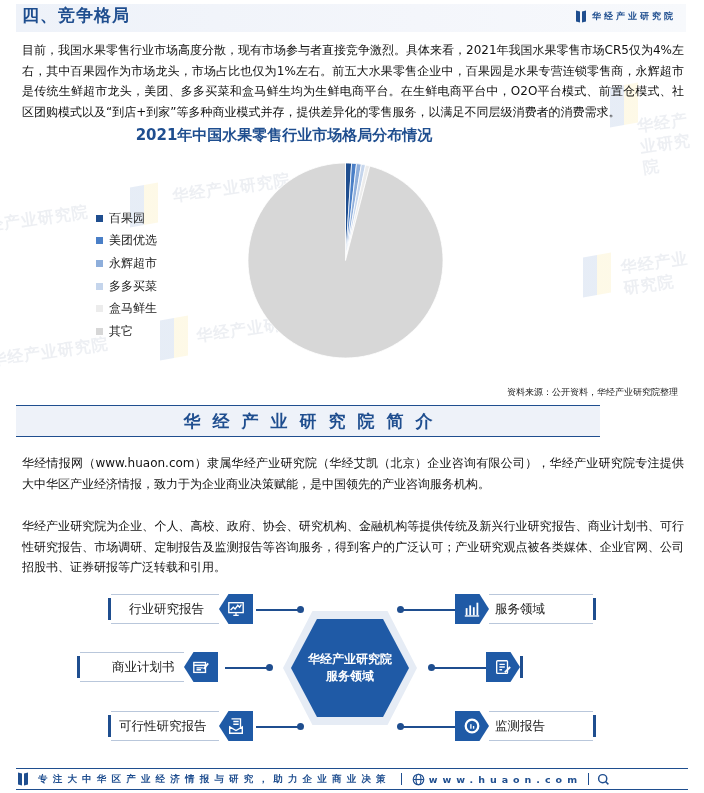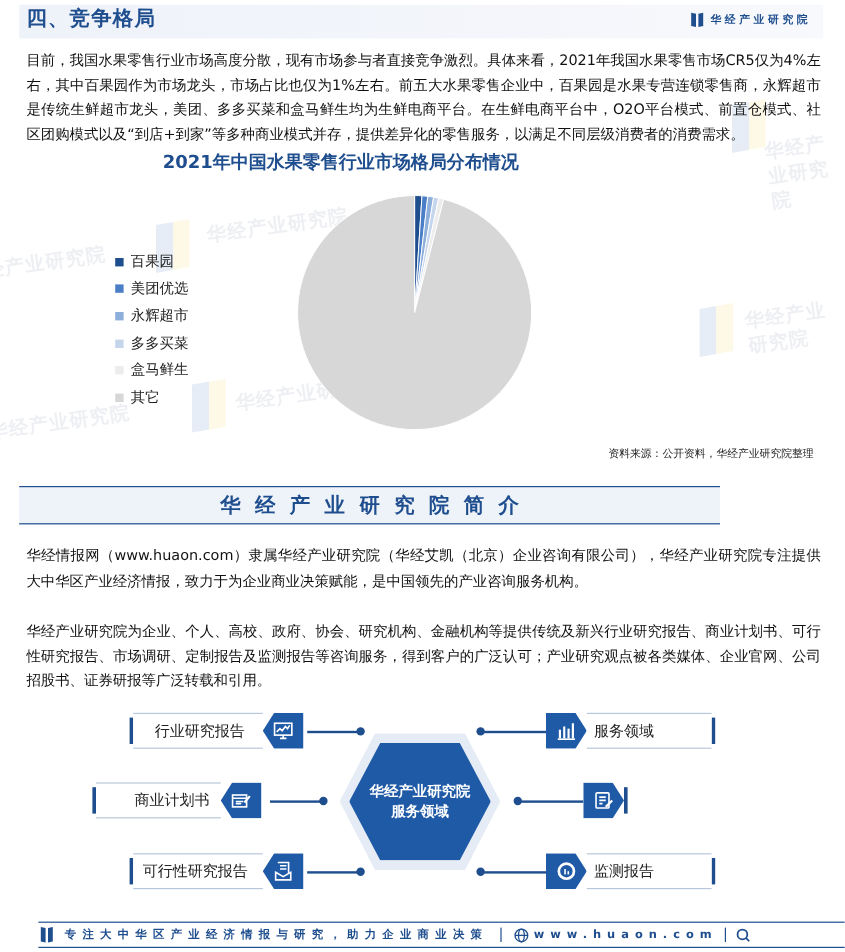--- a/index.html
+++ b/index.html
@@ -20,21 +20,21 @@
   .para { position: absolute; left: 22px; width: 662px; font-size: 12px; line-height: 20.5px; color: #111; text-align: justify; }
   .para-intro { top: 40px; }
 
   
   .chart-title { position: absolute; left: 0; width: 568px; top: 126px; text-align: center; font-size: 15px; font-weight: bold; color: #1f4e8f; padding-left: 0; }
   .chart-title span { position: relative; left: 0; }
   .legend { position: absolute; left: 96px; top: 207px; text-align: center; }
   .legend-item { display: flex; align-items: center; height: 22.6px; font-size: 12px; color: #222; }
   .legend-swatch { width: 7px; height: 7px; margin-right: 6px; }
   .pie { position: absolute; left: 247px; top: 162px; width: 197px; height: 197px; }
-  .source { position: absolute; right: 26px; top: 372px; font-size: 9px; color: #222; }
+  .source { position: absolute; right: 26px; top: 386px; font-size: 9px; color: #222; }
 
   
   .wm { position: absolute; font-size: 16px; font-weight: bold; color: #dfe3ea; opacity: 0.55; transform: rotate(-8deg); letter-spacing: 1px; }
   .wm-block { position: absolute; width: 28px; height: 40px; opacity: 0.35; transform: skewY(-10deg); }
 
   
   .intro-bar { position: absolute; left: 16px; top: 405px; width: 584px; height: 32px; background: #eef2f9; border-top: 1.5px solid #1f4e8f; border-bottom: 1.5px solid #1f4e8f; display: flex; align-items: center; justify-content: center; }
   .intro-title { font-size: 17px; font-weight: bold; color: #1f4e8f; letter-spacing: 12px; padding-left: 12px; }
 
   .para-about1 { top: 453px; }
@@ -48,21 +48,21 @@
   .svc-icon svg { width: 18px; height: 18px; }
   .svc-left .svc-icon { clip-path: polygon(28% 0, 100% 0, 100% 100%, 28% 100%, 0 50%); width: 34px; }
   .svc-right .svc-icon { clip-path: polygon(0 0, 72% 0, 100% 50%, 72% 100%, 0 100%); width: 34px; }
   .connector { position: absolute; height: 1.5px; background: #1f4e8f; }
   .dot { position: absolute; width: 7px; height: 7px; border-radius: 50%; background: #1f4e8f; }
 
   .hex-outer { position: absolute; left: 283px; top: 611px; width: 134px; height: 114px; background: #e6ecf5; clip-path: polygon(22% 0, 78% 0, 100% 50%, 78% 100%, 22% 100%, 0 50%); }
   .hex-inner { position: absolute; left: 291px; top: 619px; width: 118px; height: 98px; background: #1f5aa6; clip-path: polygon(22% 0, 78% 0, 100% 50%, 78% 100%, 22% 100%, 0 50%); display: flex; flex-direction: column; align-items: center; justify-content: center; color: #fff; font-size: 12px; font-weight: bold; line-height: 17px; text-align: center; }
 
   
-  .footer { position: absolute; left: 32px; top: 768px; width: 672px; height: 22px; border-top: 1.5px solid #1f4e8f; border-bottom: 1.5px solid #1f4e8f; display: flex; align-items: center; font-size: 9.5px; color: #1f4e8f; font-weight: bold; }
+  .footer { position: absolute; left: 16px; top: 768px; width: 672px; height: 22px; border-top: 1.5px solid #1f4e8f; border-bottom: 1.5px solid #1f4e8f; display: flex; align-items: center; font-size: 9.5px; color: #1f4e8f; font-weight: bold; }
   .footer .logo-mark { width: 10px; height: 12px; position: relative; margin: 0 10px 0 2px; }
   .footer .logo-mark::before, .footer .logo-mark::after { content: ""; position: absolute; top: 0; width: 4px; height: 12px; background: #1f4e8f; }
   .footer .logo-mark::before { left: 0; transform: skewY(12deg); }
   .footer .logo-mark::after { right: 0; transform: skewY(-12deg); }
   .footer .slogan { letter-spacing: 5.2px; }
   .footer .sep { width: 1px; height: 12px; background: #1f4e8f; margin: 0 10px; }
   .footer .url { letter-spacing: 5px; margin-left: 4px; }
   .footer svg { width: 13px; height: 13px; }
 </style>
 </head>

